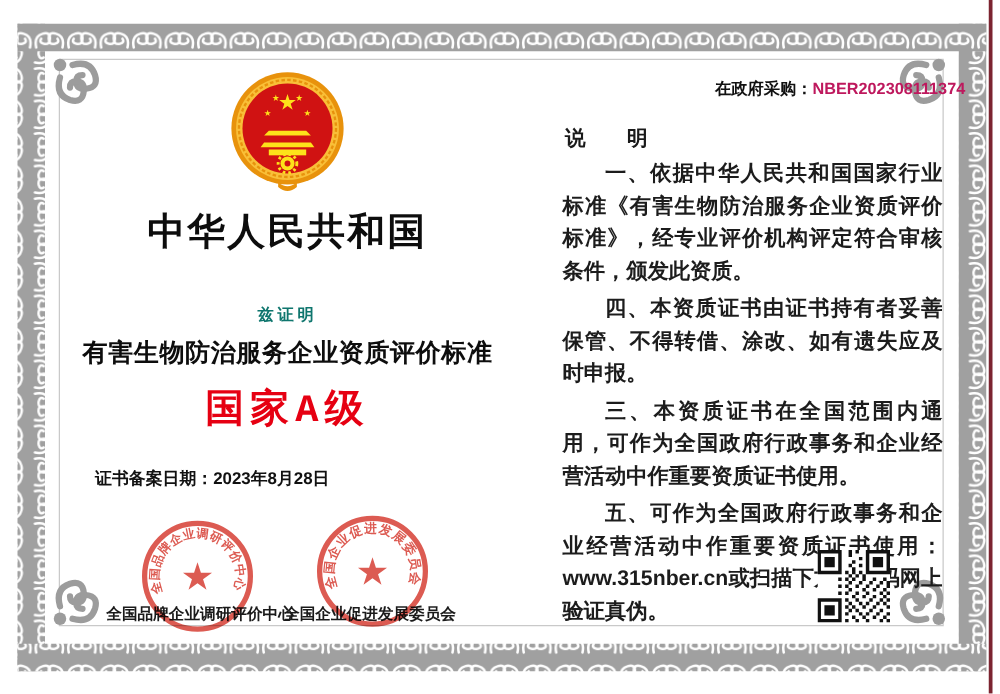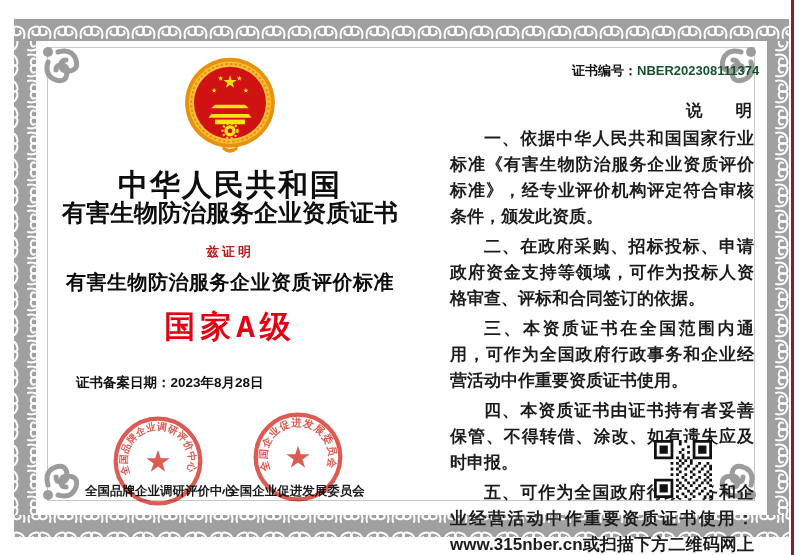--- a/index.html
+++ b/index.html
@@ -8,43 +8,43 @@
   .frame-svg{position:absolute;left:0;top:0;z-index:2;}
   .inner-line{position:absolute;left:47px;top:47px;width:706px;height:452px;
               border:1px solid #c9c9c9;z-index:1;}
   .edge-strip{position:absolute;left:791px;top:0;width:3px;height:555px;background:#7c2430;z-index:6;}
 
   
   .emblem{position:absolute;left:183px;top:56px;z-index:3;}
   .t-center{position:absolute;left:48px;width:364px;text-align:center;z-index:3;color:#0d0d0d;}
   .title1{top:165px;font-size:30px;font-weight:bold;letter-spacing:2px;}
   .title2{top:197px;font-size:24px;font-weight:bold;letter-spacing:0px;}
-  .certify{top:243px;font-size:13px;font-weight:600;letter-spacing:3px;color:#b91c1c;}
+  .certify{top:243px;font-size:13px;font-weight:600;letter-spacing:3px;color:#0f766e;}
   .company{top:269px;font-size:20px;font-weight:bold;letter-spacing:0.5px;}
   .grade{top:306px;font-size:31px;font-weight:bold;letter-spacing:5px;color:#e60012;
          font-family:Liberation Mono, monospace;}
   .dates{position:absolute;left:76px;top:371px;z-index:3;font-size:13.5px;font-weight:bold;
          color:#111;line-height:23px;text-align:right;}
 
   
   .seal{position:absolute;z-index:5;opacity:0.88;mix-blend-mode:multiply;}
   .seal1{left:111px;top:414px;}
   .seal2{left:251px;top:410px;}
   .seal-label{position:absolute;top:483px;width:200px;text-align:center;z-index:3;
               font-size:12.5px;font-weight:bold;color:#1a1a1a;}
   .seal-label1{left:60px;}
   .seal-label2{left:196px;}
   .seal-ring-text{font-size:10.4px;font-weight:bold;letter-spacing:0.4px;fill:#d8443a;}
   .seal-ring-text2{font-size:10.9px;letter-spacing:0.9px;}
 
   
   .cert-no{position:absolute;left:572px;top:62px;z-index:3;font-size:13px;font-weight:bold;
            color:#111;white-space:nowrap;}
-  .cert-no .num{color:#14532d;}
-  .exp-title{position:absolute;left:452px;top:100px;width:300px;text-align:right;z-index:3;
+  .cert-no .num{color:#be185d;}
+  .exp-title{position:absolute;left:452px;top:100px;width:300px;text-align:left;z-index:3;
              font-size:16.5px;font-weight:bold;color:#1a1a1a;white-space:pre;}
   .exp-body{position:absolute;left:450px;top:126px;width:304px;z-index:3;
             font-size:17px;font-weight:bold;color:#1c1c1c;line-height:26px;text-align:justify;}
   .exp-body p{margin:0 0 4px 0;text-indent:2em;}
   .qr{position:absolute;left:654px;top:440px;z-index:3;}
 </style>
 </head>
 <body>
 
 <div class="page">
@@ -93,21 +93,20 @@
     <path d="M34 52 L66 52 L70 56 L30 56 Z" fill="#fde21a"></path>
     <path d="M30 62 L70 62 L73 66 L27 66 Z" fill="#fde21a"></path>
     <rect x="34" y="68" width="32" height="5" fill="#fde21a"></rect>
     <circle cx="50" cy="80" r="8" fill="none" stroke="#fde21a" stroke-width="2.5" stroke-dasharray="2.2 2.6"></circle>
     <circle cx="50" cy="80" r="6" fill="#fde21a"></circle>
     <circle cx="50" cy="80" r="2.5" fill="#d01212"></circle>
     <path d="M42 96 Q50 103 58 96 L58 100 Q50 107 42 100 Z" fill="#e8920c"></path>
   </svg>
 
   <div class="t-center title1">中华人民共和国</div>
-  <div class="t-center title2">有害生物防治服务企业资质证书</div>
   <div class="t-center certify">兹证明</div>
   <div class="t-center company">有害生物防治服务企业资质评价标准</div>
   <div class="t-center grade">国家A级</div>
   <div class="dates">
     <div>证书备案日期：2023年8月28日</div>
   </div>
 
   <div class="seal-label seal-label1">全国品牌企业调研评价中心</div>
   <div class="seal-label seal-label2">全国企业促进发展委员会</div>
 
@@ -122,30 +121,29 @@
   <svg class="seal seal2" width="94" height="94" viewBox="0 0 100 100">
     <defs>
         <path id="arcB" d="M20.1 63.9 A33 33 0 1 1 79.9 63.9" fill="none"></path>
       </defs>
     <circle cx="50" cy="50" r="45" fill="none" stroke="#d8443a" stroke-width="4.5"></circle>
     <polygon points="0,-1 0.2245,-0.309 0.951,-0.309 0.363,0.118 0.588,0.809 0,0.382 -0.588,0.809 -0.363,0.118 -0.951,-0.309 -0.2245,-0.309" transform="translate(50,51) scale(13)" fill="#d8443a"></polygon>
     <text class="seal-ring-text seal-ring-text2"><textPath href="#arcB">全国企业促进发展委员会</textPath></text>
   </svg>
 
   <div class="cert-no">
-    <span>证书编号：</span><span class="num">NBER202308111374</span>
+    <span>在政府采购：</span><span class="num">NBER202308111374</span>
   </div>
 
   <div class="exp-title">说　　明</div>
 
   <div class="exp-body">
     <p>一、依据中华人民共和国国家行业标准《有害生物防治服务企业资质评价标准》，经专业评价机构评定符合审核条件，颁发此资质。</p>
-    <p>二、在政府采购、招标投标、申请政府资金支持等领域，可作为投标人资格审查、评标和合同签订的依据。</p>
+    <p>四、本资质证书由证书持有者妥善保管、不得转借、涂改、如有遗失应及时申报。</p>
     <p>三、本资质证书在全国范围内通用，可作为全国政府行政事务和企业经营活动中作重要资质证书使用。</p>
-    <p>四、本资质证书由证书持有者妥善保管、不得转借、涂改、如有遗失应及时申报。</p>
     <p>五、可作为全国政府行政事务和企业经营活动中作重要资质证书使用：www.315nber.cn或扫描下方二维码网上验证真伪。</p>
   </div>
 
   <svg class="qr" width="58" height="58" viewBox="0 0 21 21">
     <rect x="0" y="0" width="21" height="21" fill="#ffffff"></rect>
     <path fill="#111111" d="M0 0h7v7H0z M14 0h7v7h-7z M0 14h7v7H0z"></path>
     <path fill="#ffffff" d="M1 1h5v5H1z M15 1h5v5h-5z M1 15h5v5H1z"></path>
     <path fill="#111111" d="M2 2h3v3H2z M16 2h3v3h-3z M2 16h3v3H2z
       M8 6h1v1h-1zM10 6h1v1h-1zM12 6h1v1h-1zM6 8h1v1h-1zM6 10h1v1h-1zM6 12h1v1h-1z
       M9 0h1v1h-1zM11 0h1v1h-1zM9 1h1v1h-1zM12 2h1v1h-1zM10 3h1v1h-1zM9 4h1v1h-1zM12 4h1v1h-1zM10 5h1v1h-1z

